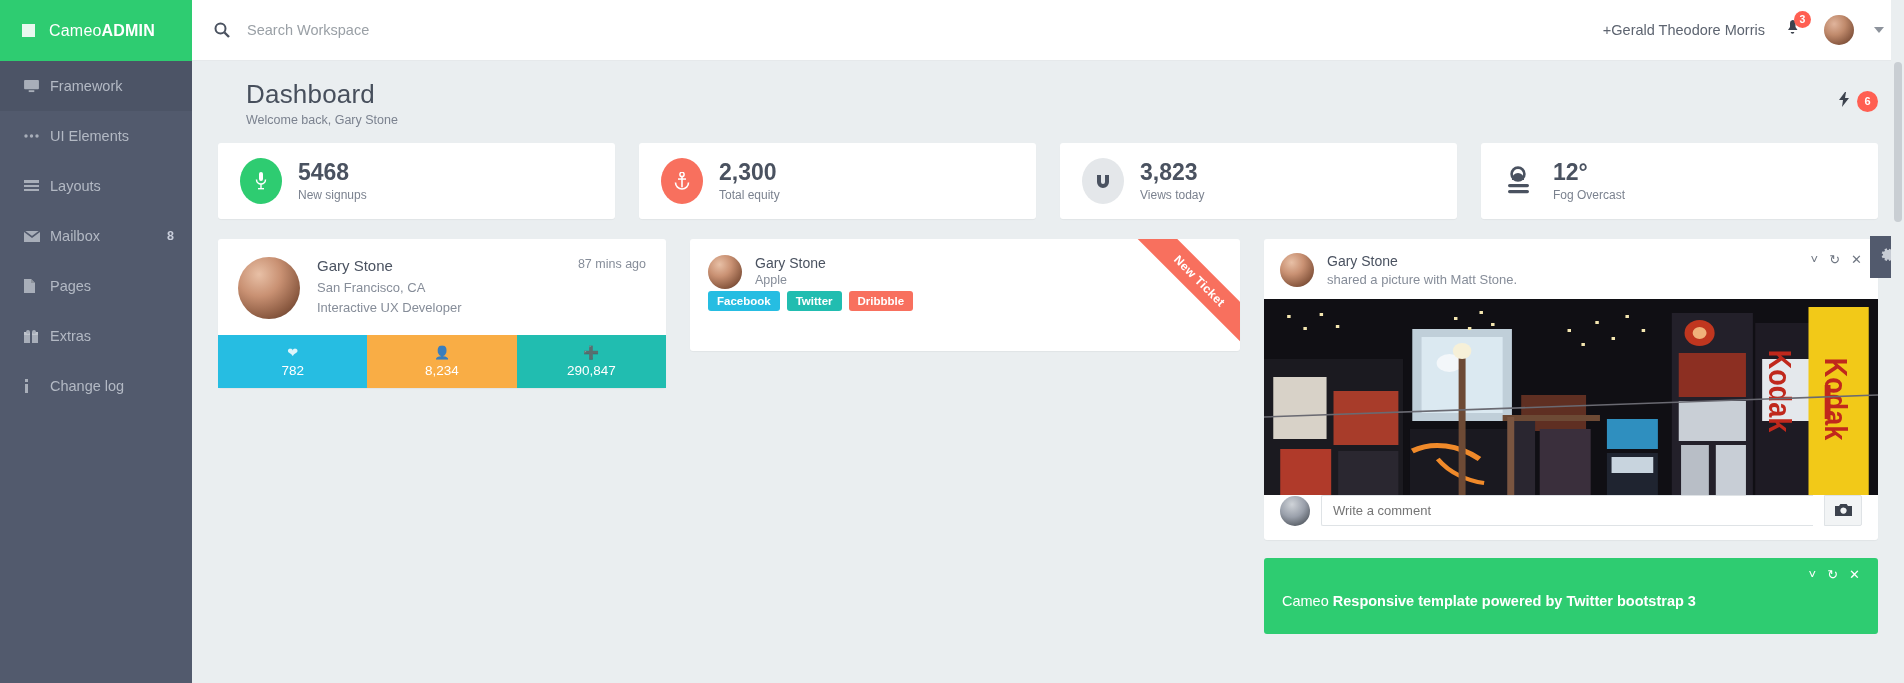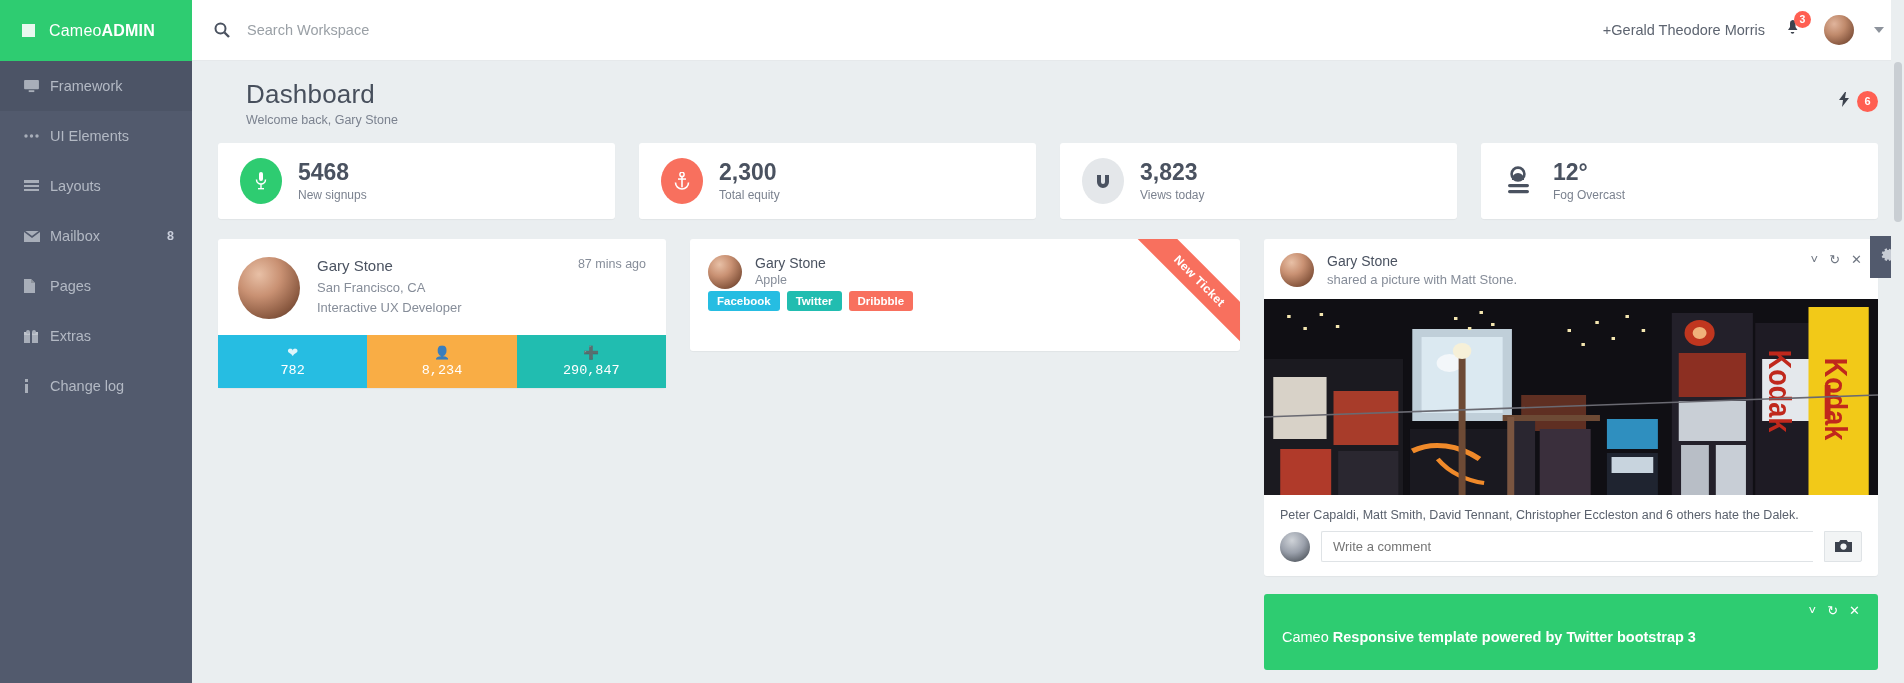--- a/index.html
+++ b/index.html
@@ -169,21 +169,21 @@
   .prof-line { font-size: 13px; color: #868d99; line-height: 1.5; }
   .prof-time { margin-left: auto; font-size: 12.5px; color: #868d99; }
   .prof-tiles { display: flex; }
   .tile {
     flex: 1 1 0; height: 53px;
     display: flex; flex-direction: column;
     align-items: center; justify-content: center;
     color: #fff; gap: 4px;
   }
   .tile-ico { font-size: 13px; opacity: .85; line-height: 1; }
-  .tile-val { font-size: 13.5px; font-family: Liberation Mono, monospace; }
+  .tile-val { font-size: 13.5px; }
 
   
   .ticket { position: relative; overflow: hidden; padding: 16px 18px 18px 18px; min-height: 112px; }
   .tk-head { display: flex; }
   .avatar-md {
     width: 34px; height: 34px; border-radius: 50%;
     background: radial-gradient(circle at 34% 28%, #e8c0a6 0%, #c99173 36%, #8b5a41 72%, #4f3226 100%);
     flex: 0 0 34px; margin-right: 13px;
   }
   .tk-name { font-size: 14px; color: #4a5260; }
@@ -592,21 +592,20 @@
                 <rect x="326" y="30" width="3" height="3"></rect>
               <rect x="20" y="16" width="3" height="3"></rect>
                 <rect x="34" y="28" width="3" height="3"></rect>
               <rect x="48" y="14" width="3" height="3"></rect>
                 <rect x="62" y="26" width="3" height="3"></rect>
             </g>
             <path d="M0 118 L530 96" stroke="#6a6a72" stroke-width="1.6" fill="none"></path>
           </svg>
         </div>
 
-        <div class="soc-caption">Peter Capaldi, Matt Smith, David Tennant, Christopher Eccleston and 6 others hate the Dalek.</div>
         <div class="soc-comment">
           <span class="avatar-cm"></span>
           <input class="cm-input" placeholder="Write a comment" style="">
           <span class="cm-btn">
             <span>
               <svg width="17" height="13" viewBox="0 0 17 13">
                   <path d="M0 3h4l1.4-2h6.2L13 3h4v10H0z" fill="#3c424d"></path>
                   <circle cx="8.5" cy="7.6" r="3.1" fill="#f2f4f5"></circle>
                 </svg>
             </span>

